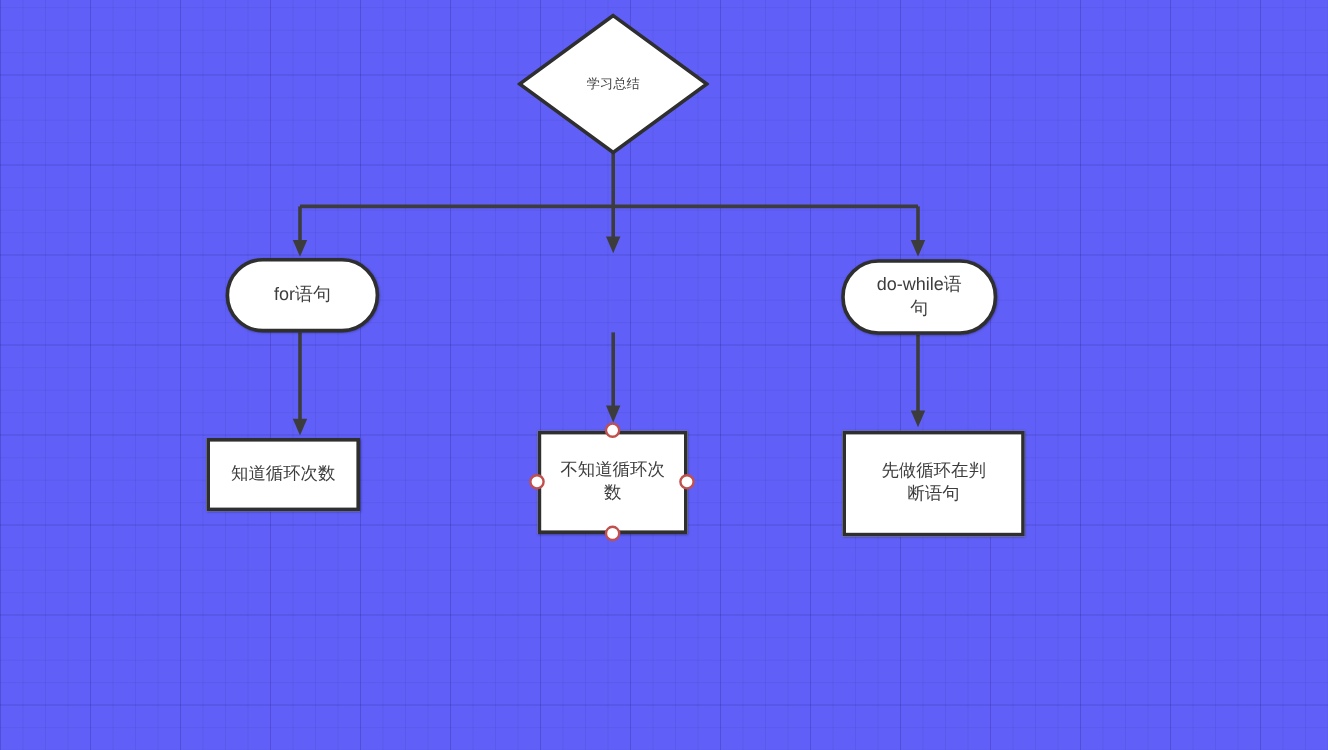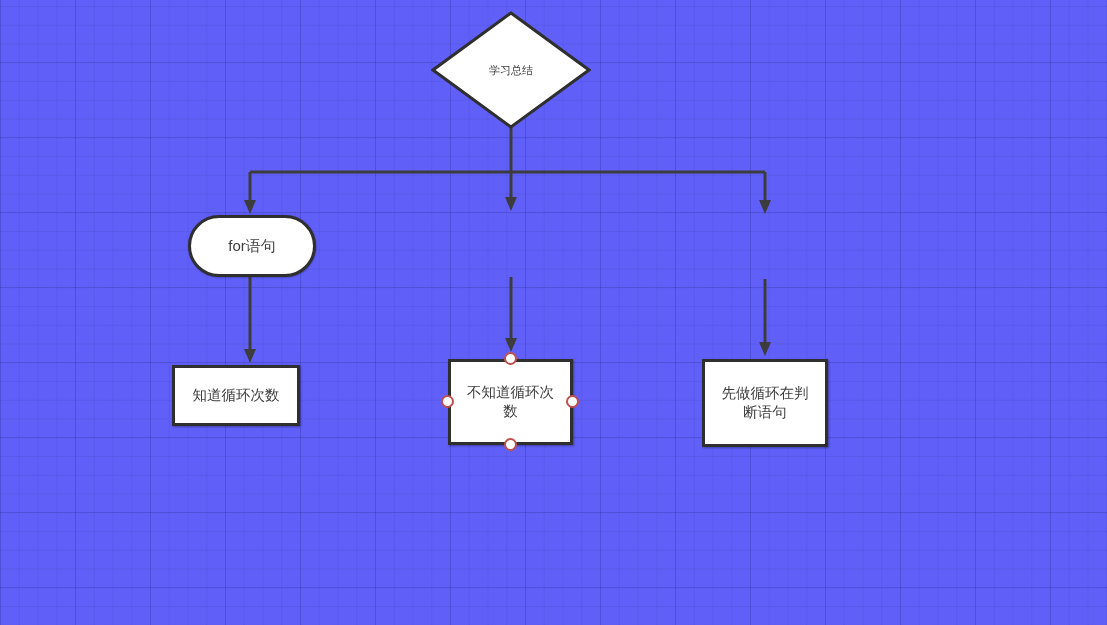--- a/index.html
+++ b/index.html
@@ -60,21 +60,21 @@
   .diamond svg { position: absolute; left: 0; top: 0; }
   .diamond .label { position: relative; font-size: 11px; }
 
   
   #node-root    { left: 431px; top:  11px; width: 160px; height: 118px; }
   #node-for     { left: 188px; top: 215px; width: 128px; height:  62px; }
   #node-while   { left: 447px; top: 215px; width: 129px; height:  62px; }
   #node-dowhile { left: 701px; top: 216px; width: 130px; height:  63px; }
   #node-know    { left: 172px; top: 365px; width: 128px; height:  61px; font-family: Liberation Serif, serif; }
   #node-unknow  { left: 448px; top: 359px; width: 125px; height:  86px; justify-content: center; }
-  #node-first   { left: 702px; top: 359px; width: 126px; height:  88px; }
+  #node-first   { left: 702px; top: 359px; width: 152px; height:  88px; }
 
   .handle {
     position: absolute;
     width: 9px; height: 9px;
     background: #ffffff;
     border: 2px solid #c0504d;
     border-radius: 50%;
     box-sizing: content-box;
     z-index: 5;
   }
@@ -113,20 +113,24 @@
       <polygon points="80,2 158,59 80,116 2,59" fill="#ffffff" stroke="#2f2f2f" stroke-width="3"></polygon>
     </svg>
     <div class="label">学习总结</div>
   </div>
 
   <div id="node-for" class="node stadium">
     <div class="label">for语句</div>
   </div>
 
 
+  <div id="node-dowhile" class="node stadium">
+    <div class="label">do-while语
+句</div>
+  </div>
 
   <div id="node-know" class="node rect">
     <div class="label">知道循环次数</div>
   </div>
 
   <div id="node-unknow" class="node rect">
     <div class="label">不知道循环次
 数</div>
   </div>
 

